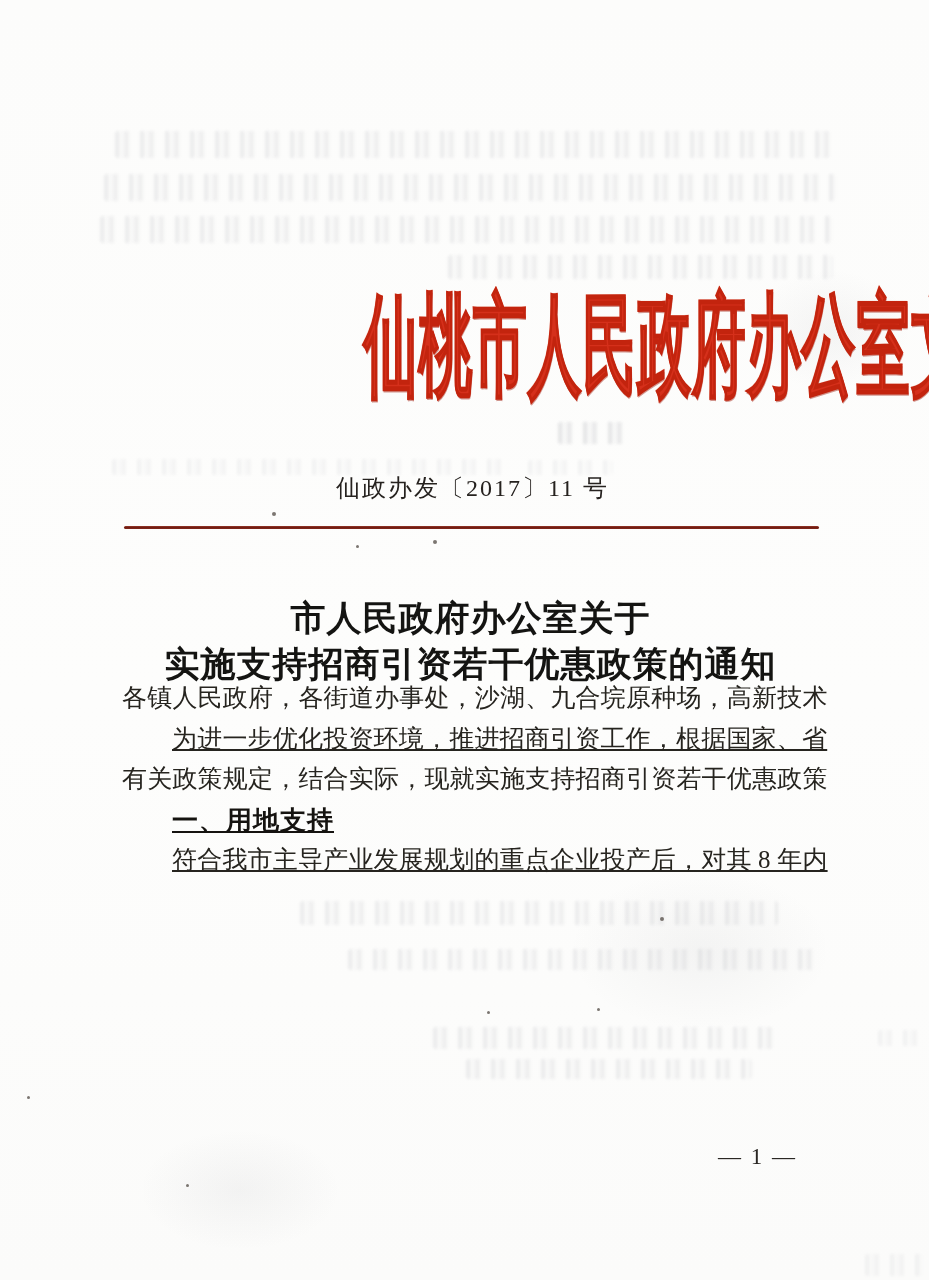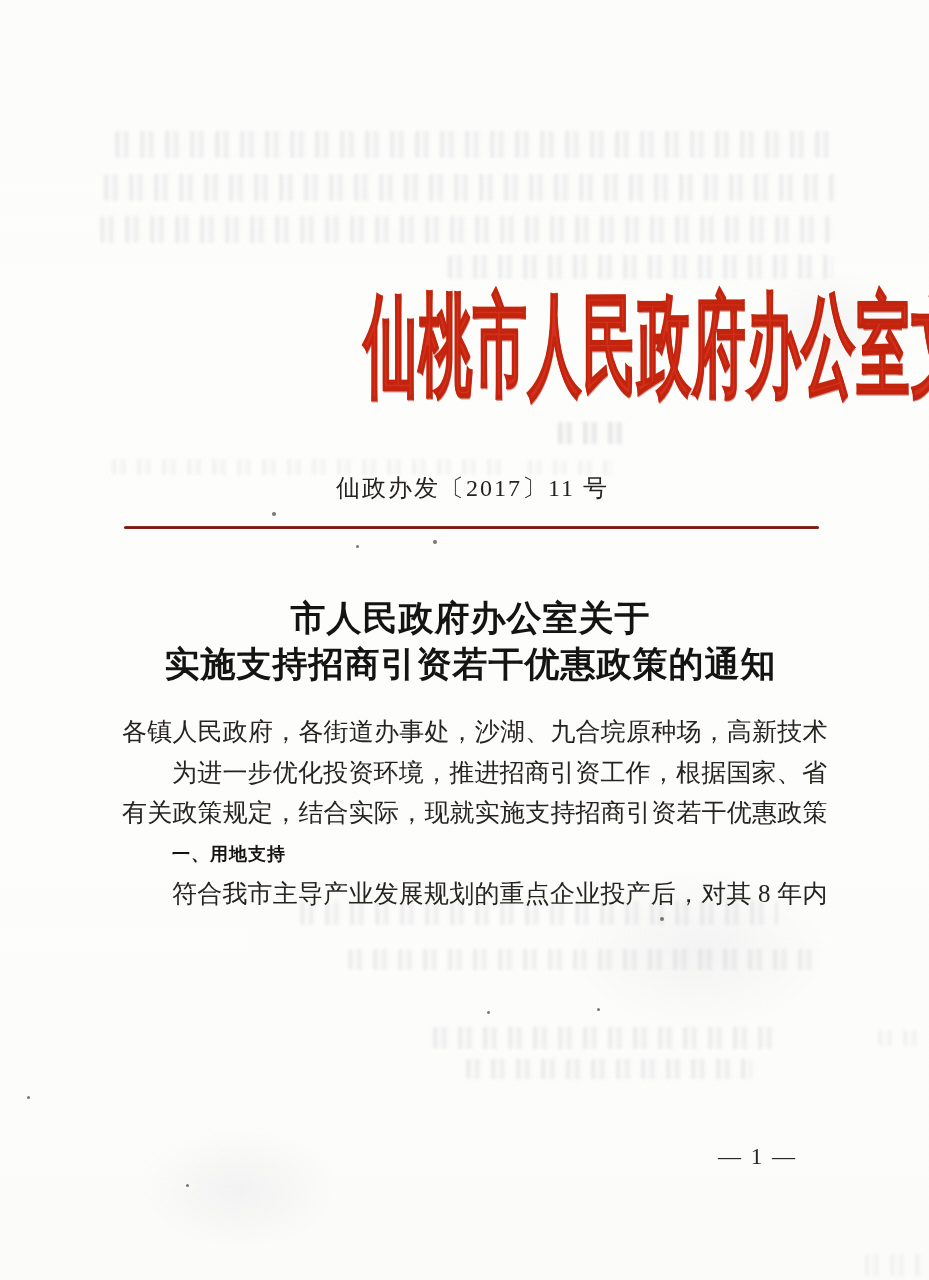--- a/index.html
+++ b/index.html
@@ -37,28 +37,28 @@
     border-radius:2px;
   }
   
   .title{
     position:absolute;top:596px;left:0;width:929px;text-align:center;
     font-size:35px;line-height:46px;font-weight:bold;color:#141412;
     letter-spacing:1px;transform:translateX(6px);
   }
   
   .body-text{
-    position:absolute;top:712px;left:122px;width:712px;
+    position:absolute;top:678px;left:122px;width:712px;
     font-size:25px;line-height:40.6px;letter-spacing:0.2px;color:#26241f;
   }
   .body-text .line{height:40.6px;white-space:nowrap;}
-  .body-text .indent{padding-left:50px;}
+  .body-text .indent{padding-left:50px;text-decoration:underline;}
   .body-text .heading{
     font-family:"Liberation Sans","DejaVu Sans",sans-serif;
-    font-weight:bold;font-size:18px;color:#151310;letter-spacing:1px;
+    font-weight:bold;font-size:26px;color:#151310;letter-spacing:1px;
   }
   
   .page-number{
     position:absolute;top:1144px;right:132px;
     font-size:23px;letter-spacing:2px;color:#2a2723;
   }
   
   .smudge{
     position:absolute;filter:blur(1.6px);opacity:.55;border-radius:3px;
     background:repeating-linear-gradient(90deg,

